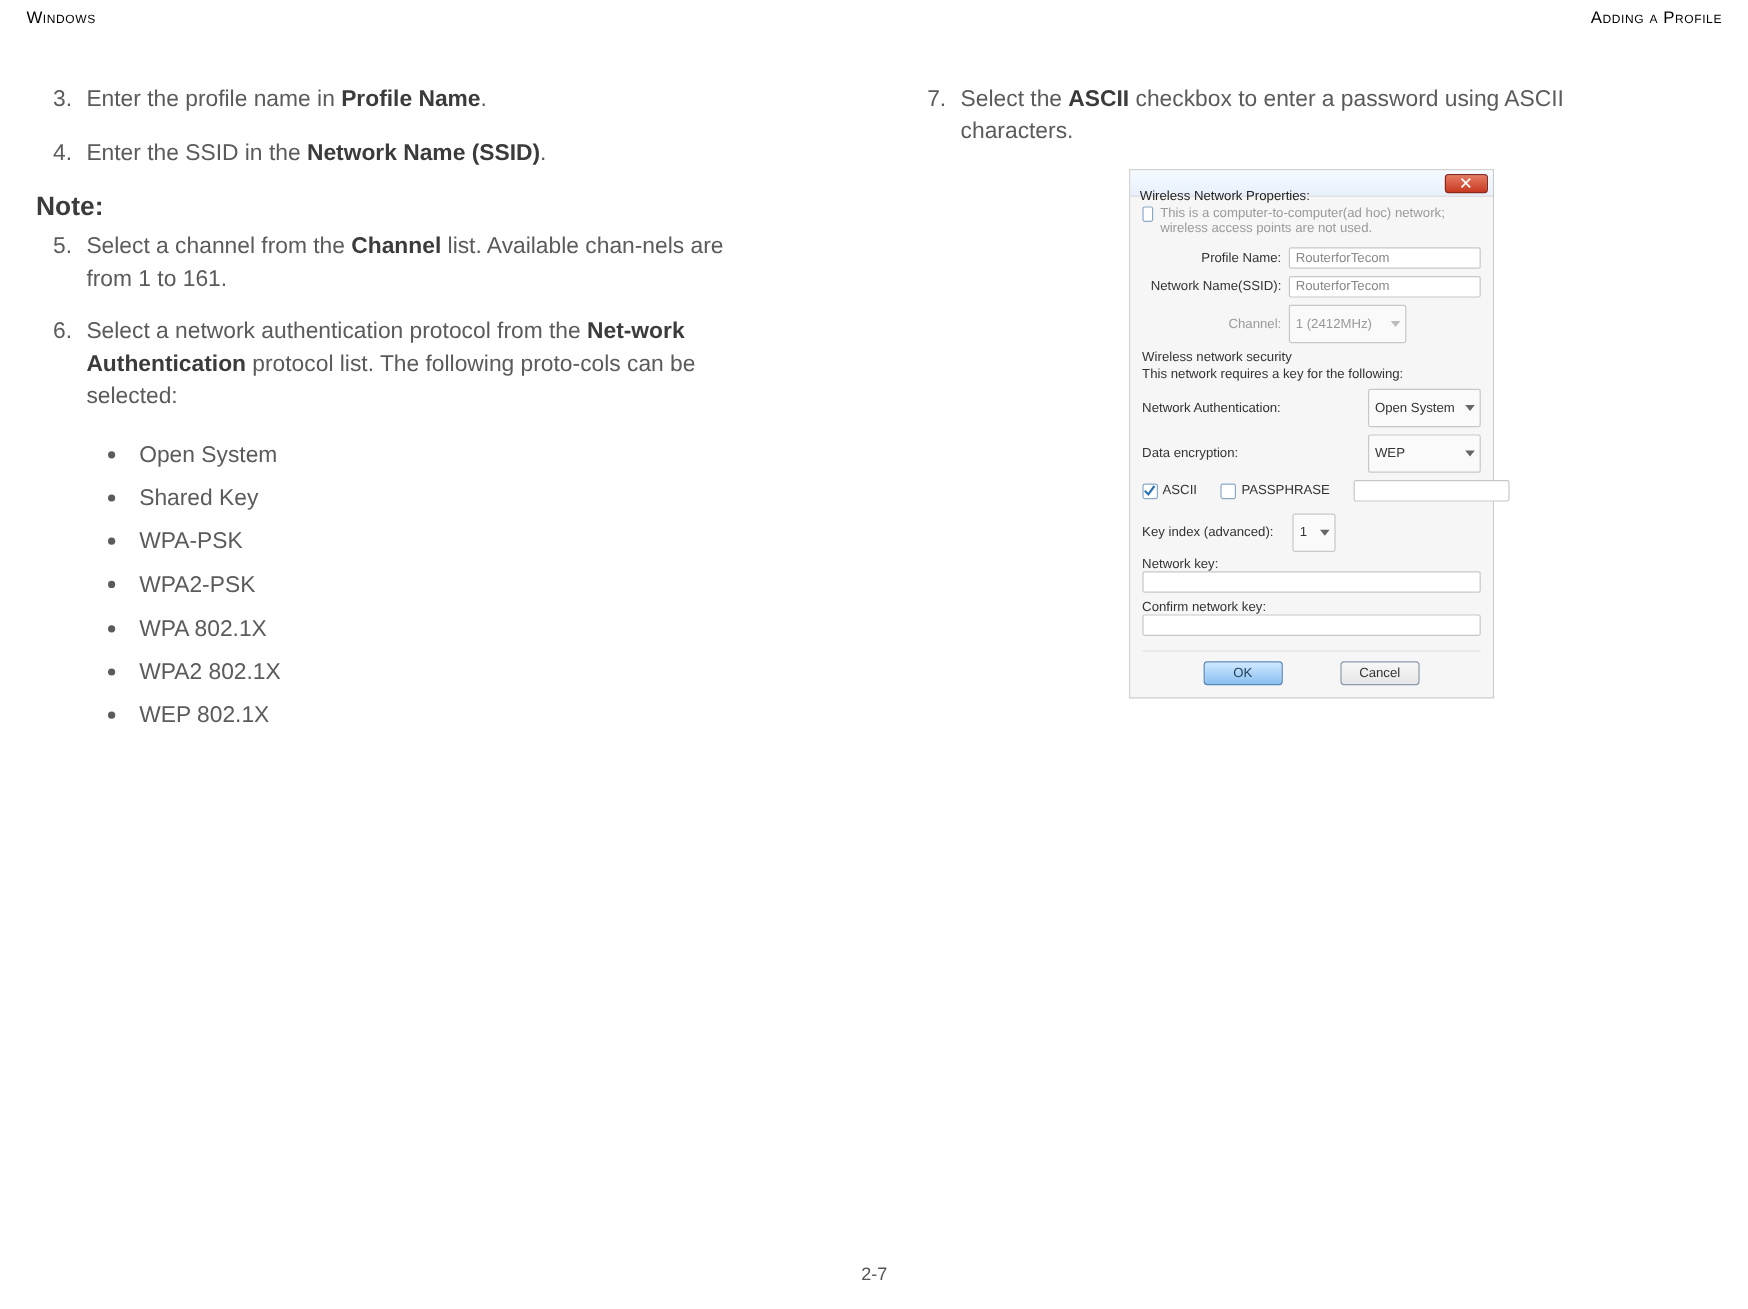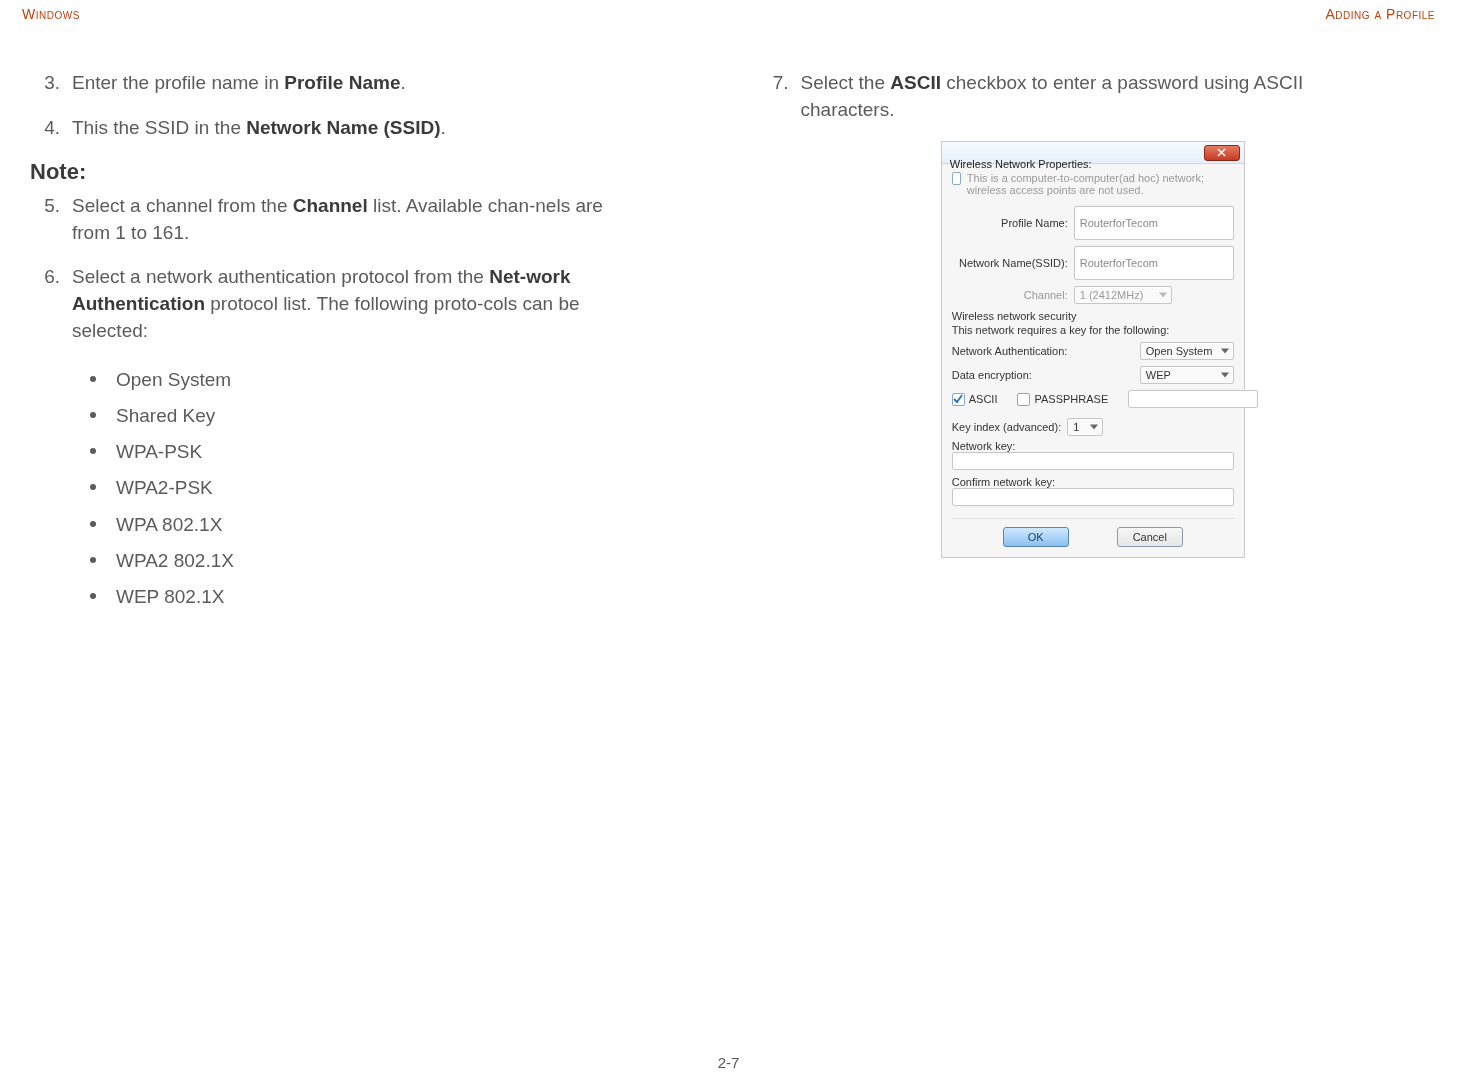--- a/index.html
+++ b/index.html
@@ -12,21 +12,21 @@
       position: relative;
       padding: 0 20px;
     }
     .header-row {
       display: flex;
       justify-content: space-between;
       font-variant: small-caps;
       font-size: 14px;
       letter-spacing: 0.5px;
       padding: 6px 2px 0;
-      color: #c2410c;
+      color: #000000;
     }
     .columns {
       display: flex;
       gap: 60px;
       margin-top: 48px;
       padding: 0 10px;
     }
     .col {
       flex: 1;
     }
@@ -127,30 +127,30 @@
       gap: 6px;
     }
     .form-row .lbl {
       width: 116px;
       text-align: right;
       color: #333;
     }
     .form-row .lbl.gray { color: #9a9a9a; }
     .inp {
       flex: 1;
-      height: 34px;
+      height: 18px;
       border: 1px solid #c7c7c7;
       border-radius: 2px;
       background: #fff;
       padding: 0 5px;
       font-size: 11px;
       color: #888;
     }
     .sel {
-      height: 18px;
+      height: 32px;
       border: 1px solid #c7c7c7;
       border-radius: 2px;
       background: #fafafa;
       font-size: 11px;
       padding: 0 18px 0 5px;
       position: relative;
       display: inline-flex;
       align-items: center;
       color: #333;
     }
@@ -201,21 +201,21 @@
     .pwfield {
       width: 130px;
       height: 18px;
       border: 1px solid #c7c7c7;
       border-radius: 2px;
       background: #fff;
     }
     .ki-row {
       display: flex;
       align-items: center;
-      gap: 6px;
+      gap: 16px;
       margin-bottom: 4px;
     }
     .ki-row .sel { width: 36px; }
     .full-inp {
       width: 100%;
       height: 18px;
       border: 1px solid #c7c7c7;
       border-radius: 2px;
       background: #fff;
       margin-bottom: 6px;
@@ -268,21 +268,21 @@
     <div class="num-item">
       <div class="num">3.</div>
       <div class="txt">
         <span>Enter the profile name in </span><b class="strong">Profile Name</b><span>.</span>
       </div>
     </div>
 
     <div class="num-item">
       <div class="num">4.</div>
       <div class="txt">
-        <span>This the SSID in the </span><b class="strong">Network Name (SSID)</b><span>.</span>
+        <span>Enter the SSID in the </span><b class="strong">Network Name (SSID)</b><span>.</span>
       </div>
     </div>
 
     <div class="note-label">Note:</div>
 
     <div class="num-item">
       <div class="num">5.</div>
       <div class="txt">
         <span>Select a channel from the </span><b class="strong">Channel</b><span> list. Available chan-nels are from 1 to 161.</span>
       </div>

